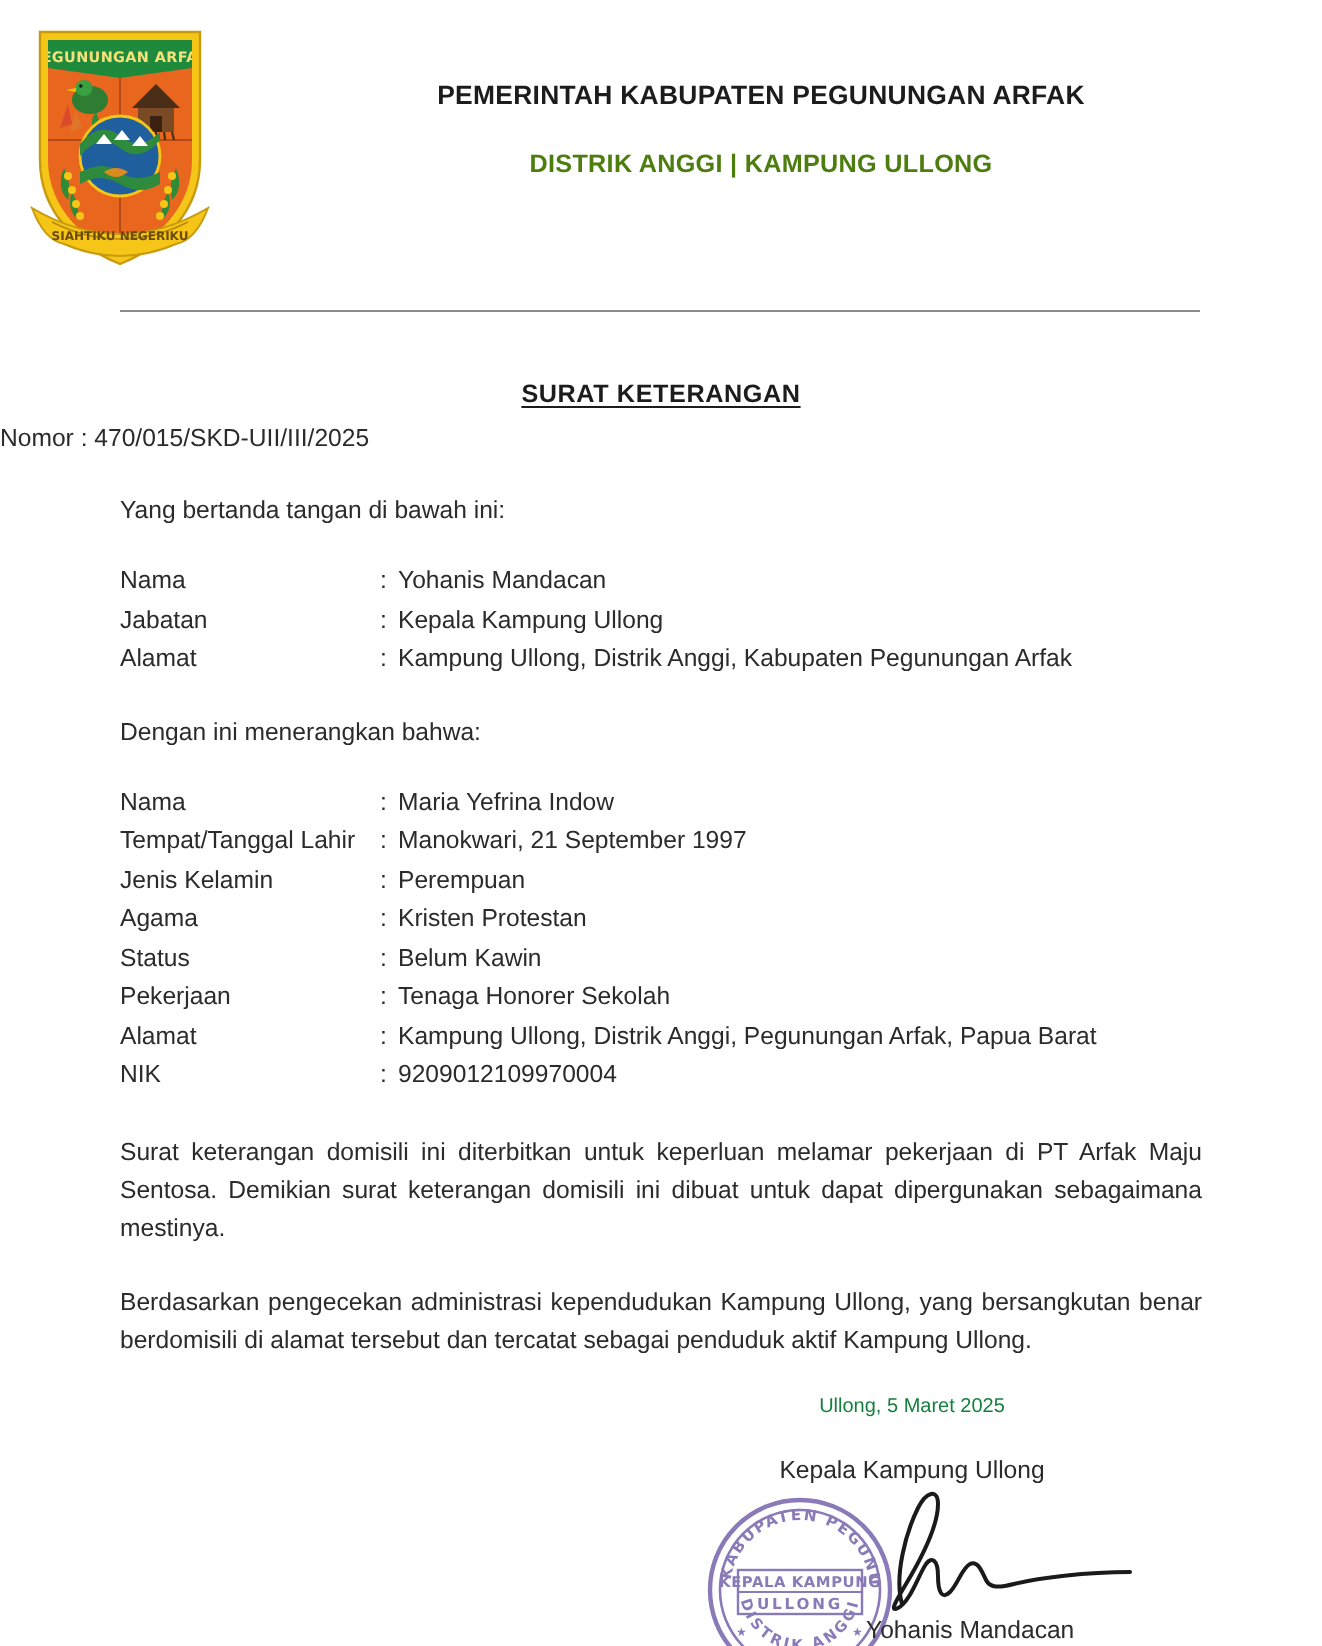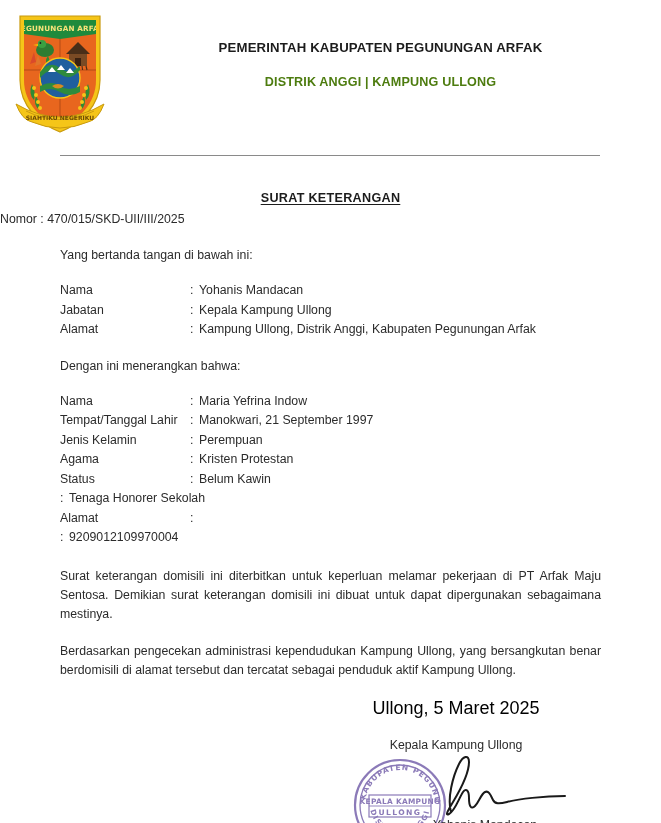--- a/index.html
+++ b/index.html
@@ -134,22 +134,22 @@
   
   .sign-block {
     margin-top: 8px;
     padding-right: 30px;
     text-align: center;
     width: 260px;
     margin-left: auto;
     position: relative;
   }
   .sign-place {
-    font-size: 18px;
-    color: #000000;
+    font-size: 10px;
+    color: #15803d;
     margin-bottom: 19px;
   }
   .sign-role {
     font-size: 12.3px;
     color: #2b2b2b;
   }
   .sign-art {
     position: relative;
     height: 92px;
     margin-top: 4px;
@@ -314,28 +314,31 @@
         <span class="field-label">Agama</span>
         <span class="field-sep">:</span>
         <span class="field-value">Kristen Protestan</span>
       </div>
       <div class="field-row">
         <span class="field-label">Status</span>
         <span class="field-sep">:</span>
         <span class="field-value">Belum Kawin</span>
       </div>
       <div class="field-row">
+        <span class="field-label">Pekerjaan</span>
         <span class="field-sep">:</span>
         <span class="field-value">Tenaga Honorer Sekolah</span>
       </div>
       <div class="field-row">
         <span class="field-label">Alamat</span>
         <span class="field-sep">:</span>
-      </div>
-      <div class="field-row">
+        <span class="field-value">Kampung Ullong, Distrik Anggi, Pegunungan Arfak, Papua Barat</span>
+      </div>
+      <div class="field-row">
+        <span class="field-label">NIK</span>
         <span class="field-sep">:</span>
         <span class="field-value">9209012109970004</span>
       </div>
     </div>
 
     <p class="para">Surat keterangan domisili ini diterbitkan untuk keperluan melamar pekerjaan di PT Arfak Maju Sentosa. Demikian surat keterangan domisili ini dibuat untuk dapat dipergunakan sebagaimana mestinya.</p>
 
     <p class="para">Berdasarkan pengecekan administrasi kependudukan Kampung Ullong, yang bersangkutan benar berdomisili di alamat tersebut dan tercatat sebagai penduduk aktif Kampung Ullong.</p>
 
     <div class="sign-block">

